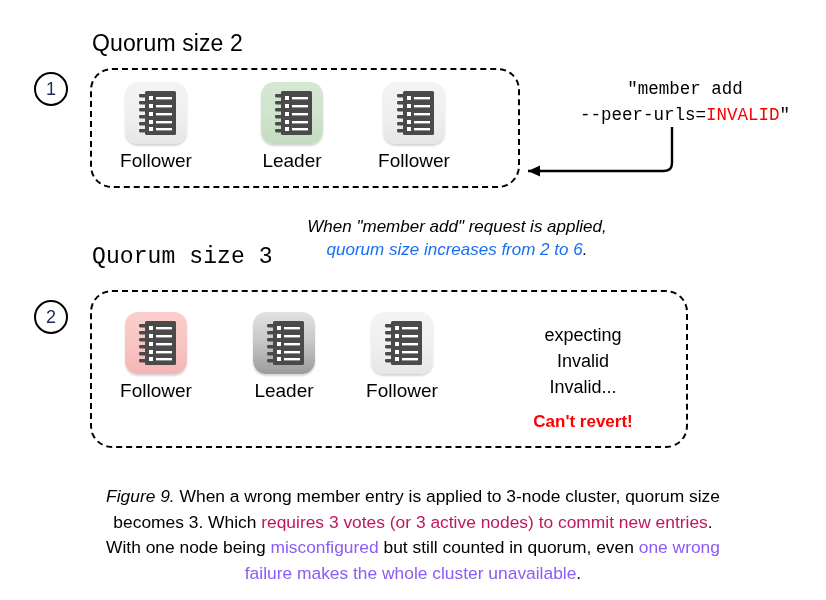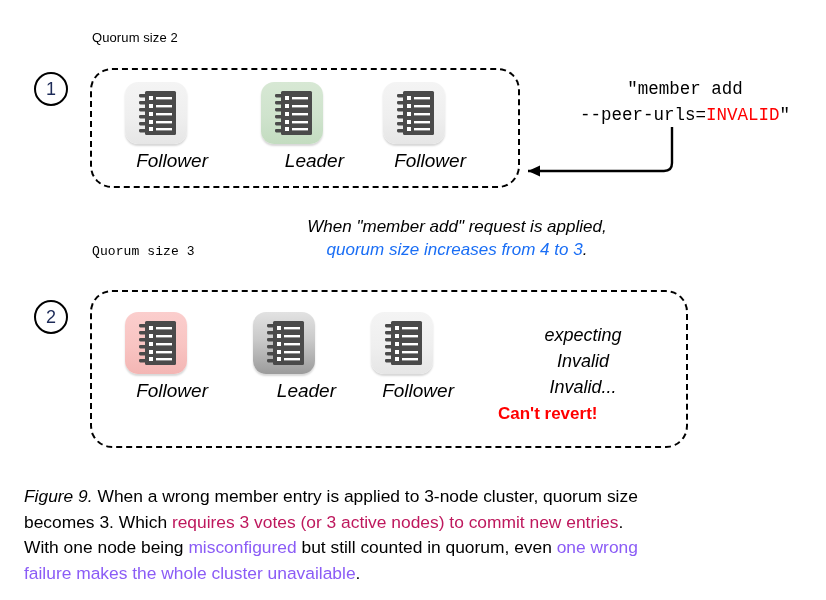--- a/index.html
+++ b/index.html
@@ -18,21 +18,21 @@
   .stage {
     position: absolute;
     inset: 0;
   }
 
   
   .abs { position: absolute; }
 
   
   .quorum-label {
-    font-size: 13px;
+    font-size: 23px;
     font-weight: 400;
     letter-spacing: 0.1px;
     white-space: nowrap;
     color: #000;
   }
 
   
   .cluster-box {
     border: 2.5px dashed #000000;
     border-radius: 22px;
@@ -53,22 +53,21 @@
     font-size: 18px;
     line-height: 1;
     color: #1d2b58;
     background: #ffffff;
   }
 
   
   .node {
     position: absolute;
     width: 104px;
-    text-align: right;
-    font-style: italic;
+    text-align: center;
   }
   .tile {
     width: 62px;
     height: 62px;
     margin: 0 auto;
     border-radius: 13px;
     position: relative;
     box-shadow: 0 2px 2px rgba(0,0,0,0.16);
   }
   .tile.plain   { background: linear-gradient(180deg, #f4f4f4 0%, #efefef 55%, #e6e6e6 100%); }
@@ -107,39 +106,40 @@
     font-style: italic;
     font-size: 17px;
     line-height: 1.35;
     white-space: nowrap;
   }
   .transition-note .blue { color: #1a6ef5; }
 
   
   .expect-note {
     text-align: center;
-    font-style: italic;
     font-size: 18px;
     line-height: 1.45;
     white-space: nowrap;
   }
   .revert-note {
-    text-align: left;
+    text-align: center;
     font-size: 17px;
     font-weight: bold;
     color: #ff0000;
     white-space: nowrap;
+    margin-top: 8px;
   }
 
   
   .caption {
     position: absolute;
     left: 24px;
     top: 484px;
     width: 778px;
+    text-align: center;
     font-size: 17.4px;
     line-height: 1.47;
   }
   .caption .figno { font-style: italic; }
   .caption .blue { color: #be185d; }
   .caption .red  { color: #8b5cf6; }
 
   svg { display: block; overflow: visible; }
 </style>
 </head>
@@ -245,21 +245,21 @@
     <div><span>--peer-urls=</span><span class="invalid">INVALID</span><span>"</span></div>
   </div>
 
   <svg class="abs" style="left:510px; top:125px;" width="180" height="60">
     <path d="M 162 2 L 162 38 Q 162 46 154 46 L 18 46" stroke="#000000" stroke-width="2.4" fill="none"></path>
     <path d="M 18 46 L 30 40.5 L 30 51.5 Z" fill="#000000"></path>
   </svg>
 
   <div class="abs transition-note" style="left:262px; top:216px; width:390px;">
     <div>When "member add" request is applied,</div>
-    <div><span class="blue">quorum size increases from 4 to 3</span><span>.</span></div>
+    <div><span class="blue">quorum size increases from 2 to 6</span><span>.</span></div>
   </div>
 
   <div class="abs quorum-label" style="left:92px; top:244px;font-family:Liberation Mono, monospace;">Quorum size 3</div>
 
   <div class="abs step-circle" style="left:34px; top:300px;">2</div>
 
   <div class="abs cluster-box" style="left:90px; top:290px; width:598px; height:158px;"></div>
 
   <div class="node" style="left:104px; top:312px;">
     <div class="tile pink">

